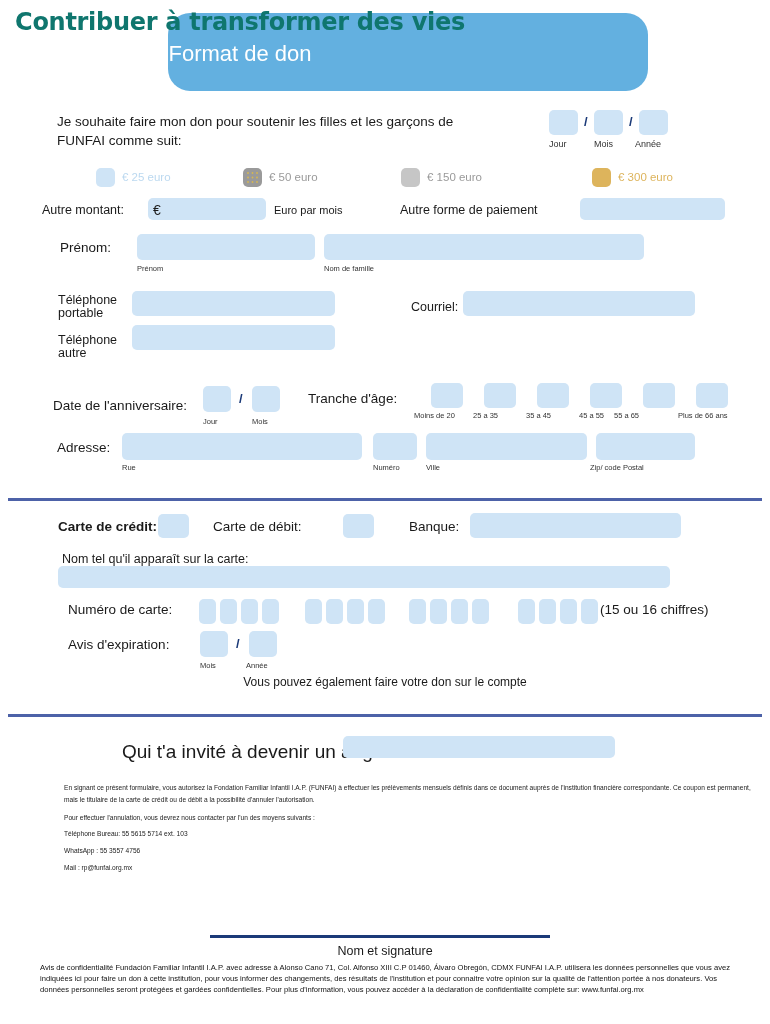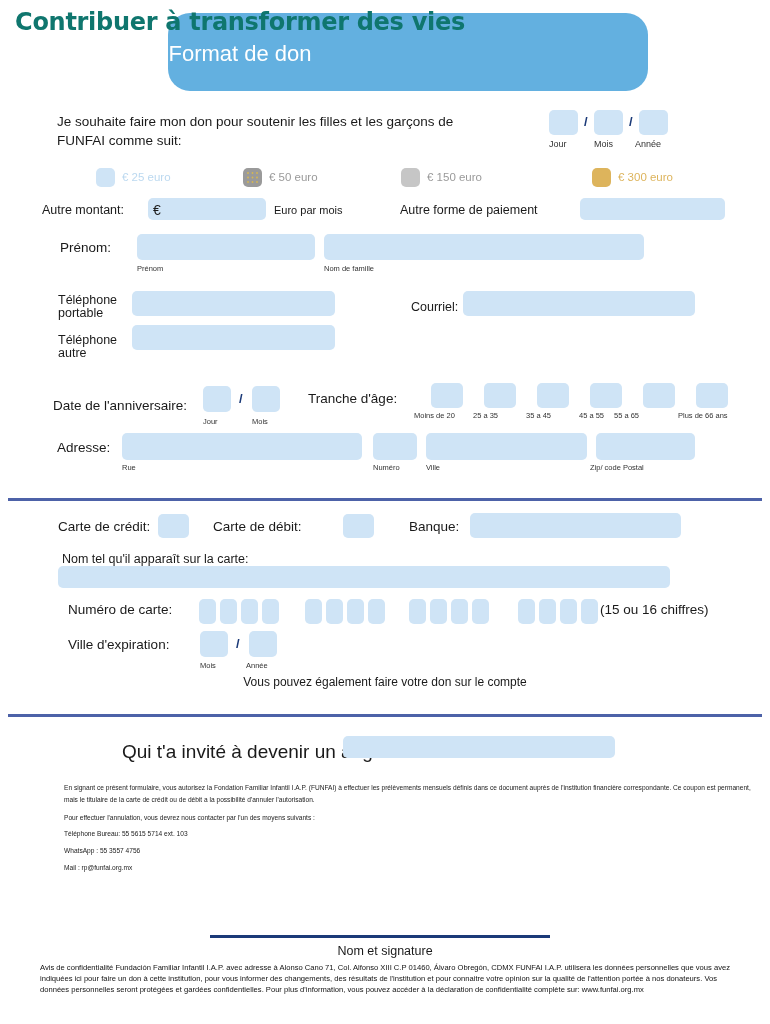--- a/index.html
+++ b/index.html
@@ -299,21 +299,21 @@
 <div class="cap" style="left:122px;top:463px;width:240px;">Rue</div>
 <div class="fld" style="position:absolute;left:373px;top:433px;width:44px;height:27px;"></div>
 <div class="cap" style="left:373px;top:463px;width:44px;">Numéro</div>
 <div class="fld" style="position:absolute;left:426px;top:433px;width:161px;height:27px;"></div>
 <div class="cap" style="left:426px;top:463px;width:161px;">Ville</div>
 <div class="fld" style="position:absolute;left:596px;top:433px;width:99px;height:27px;"></div>
 <div class="cap" style="left:590px;top:463px;width:110px;">Zip/ code Postal</div>
 
 <div class="rule" style="top:498px;"></div>
 
-<div class="t lbl-lg" style="left:58px;top:519px;">Carte de crédit:</div>
+<div class="t lbl-lg" style="left:58px;top:519px;font-weight:bold;">Carte de crédit:</div>
 <div class="fld" style="position:absolute;left:158px;top:514px;width:31px;height:24px;"></div>
 <div class="t lbl-lg" style="left:213px;top:519px;">Carte de débit:</div>
 <div class="fld" style="position:absolute;left:343px;top:514px;width:31px;height:24px;"></div>
 <div class="t lbl-lg" style="left:409px;top:519px;">Banque:</div>
 <div class="fld" style="position:absolute;left:470px;top:513px;width:211px;height:25px;"></div>
 
 <div class="t lbl" style="left:62px;top:552px;">Nom tel qu'il apparaît sur la carte:</div>
 <div class="fld" style="position:absolute;left:58px;top:566px;width:612px;height:22px;"></div>
 
 <div class="t lbl-lg" style="left:68px;top:602px;">Numéro de carte:</div>
@@ -333,21 +333,21 @@
 <div class="digit" style="left:451px;top:599px;"></div>
 <div class="digit" style="left:472px;top:599px;"></div>
 
 <div class="digit" style="left:518px;top:599px;"></div>
 <div class="digit" style="left:539px;top:599px;"></div>
 <div class="digit" style="left:560px;top:599px;"></div>
 <div class="digit" style="left:581px;top:599px;"></div>
 
 <div class="t lbl-lg" style="left:600px;top:602px;">(15 ou 16 chiffres)</div>
 
-<div class="t lbl-lg" style="left:68px;top:637px;">Ville d'expiration:</div>
+<div class="t lbl-lg" style="left:68px;top:637px;">Avis d'expiration:</div>
 <div class="fld" style="position:absolute;left:200px;top:631px;width:28px;height:26px;"></div>
 <div class="slash" style="left:236px;top:636px;">/</div>
 <div class="fld" style="position:absolute;left:249px;top:631px;width:28px;height:26px;"></div>
 <div class="cap" style="left:200px;top:661px;width:28px;">Mois</div>
 <div class="cap" style="left:246px;top:661px;width:36px;">Année</div>
 
 <div class="bank-note">
   <div>Vous pouvez également faire votre don sur le compte</div>
 </div>
 

